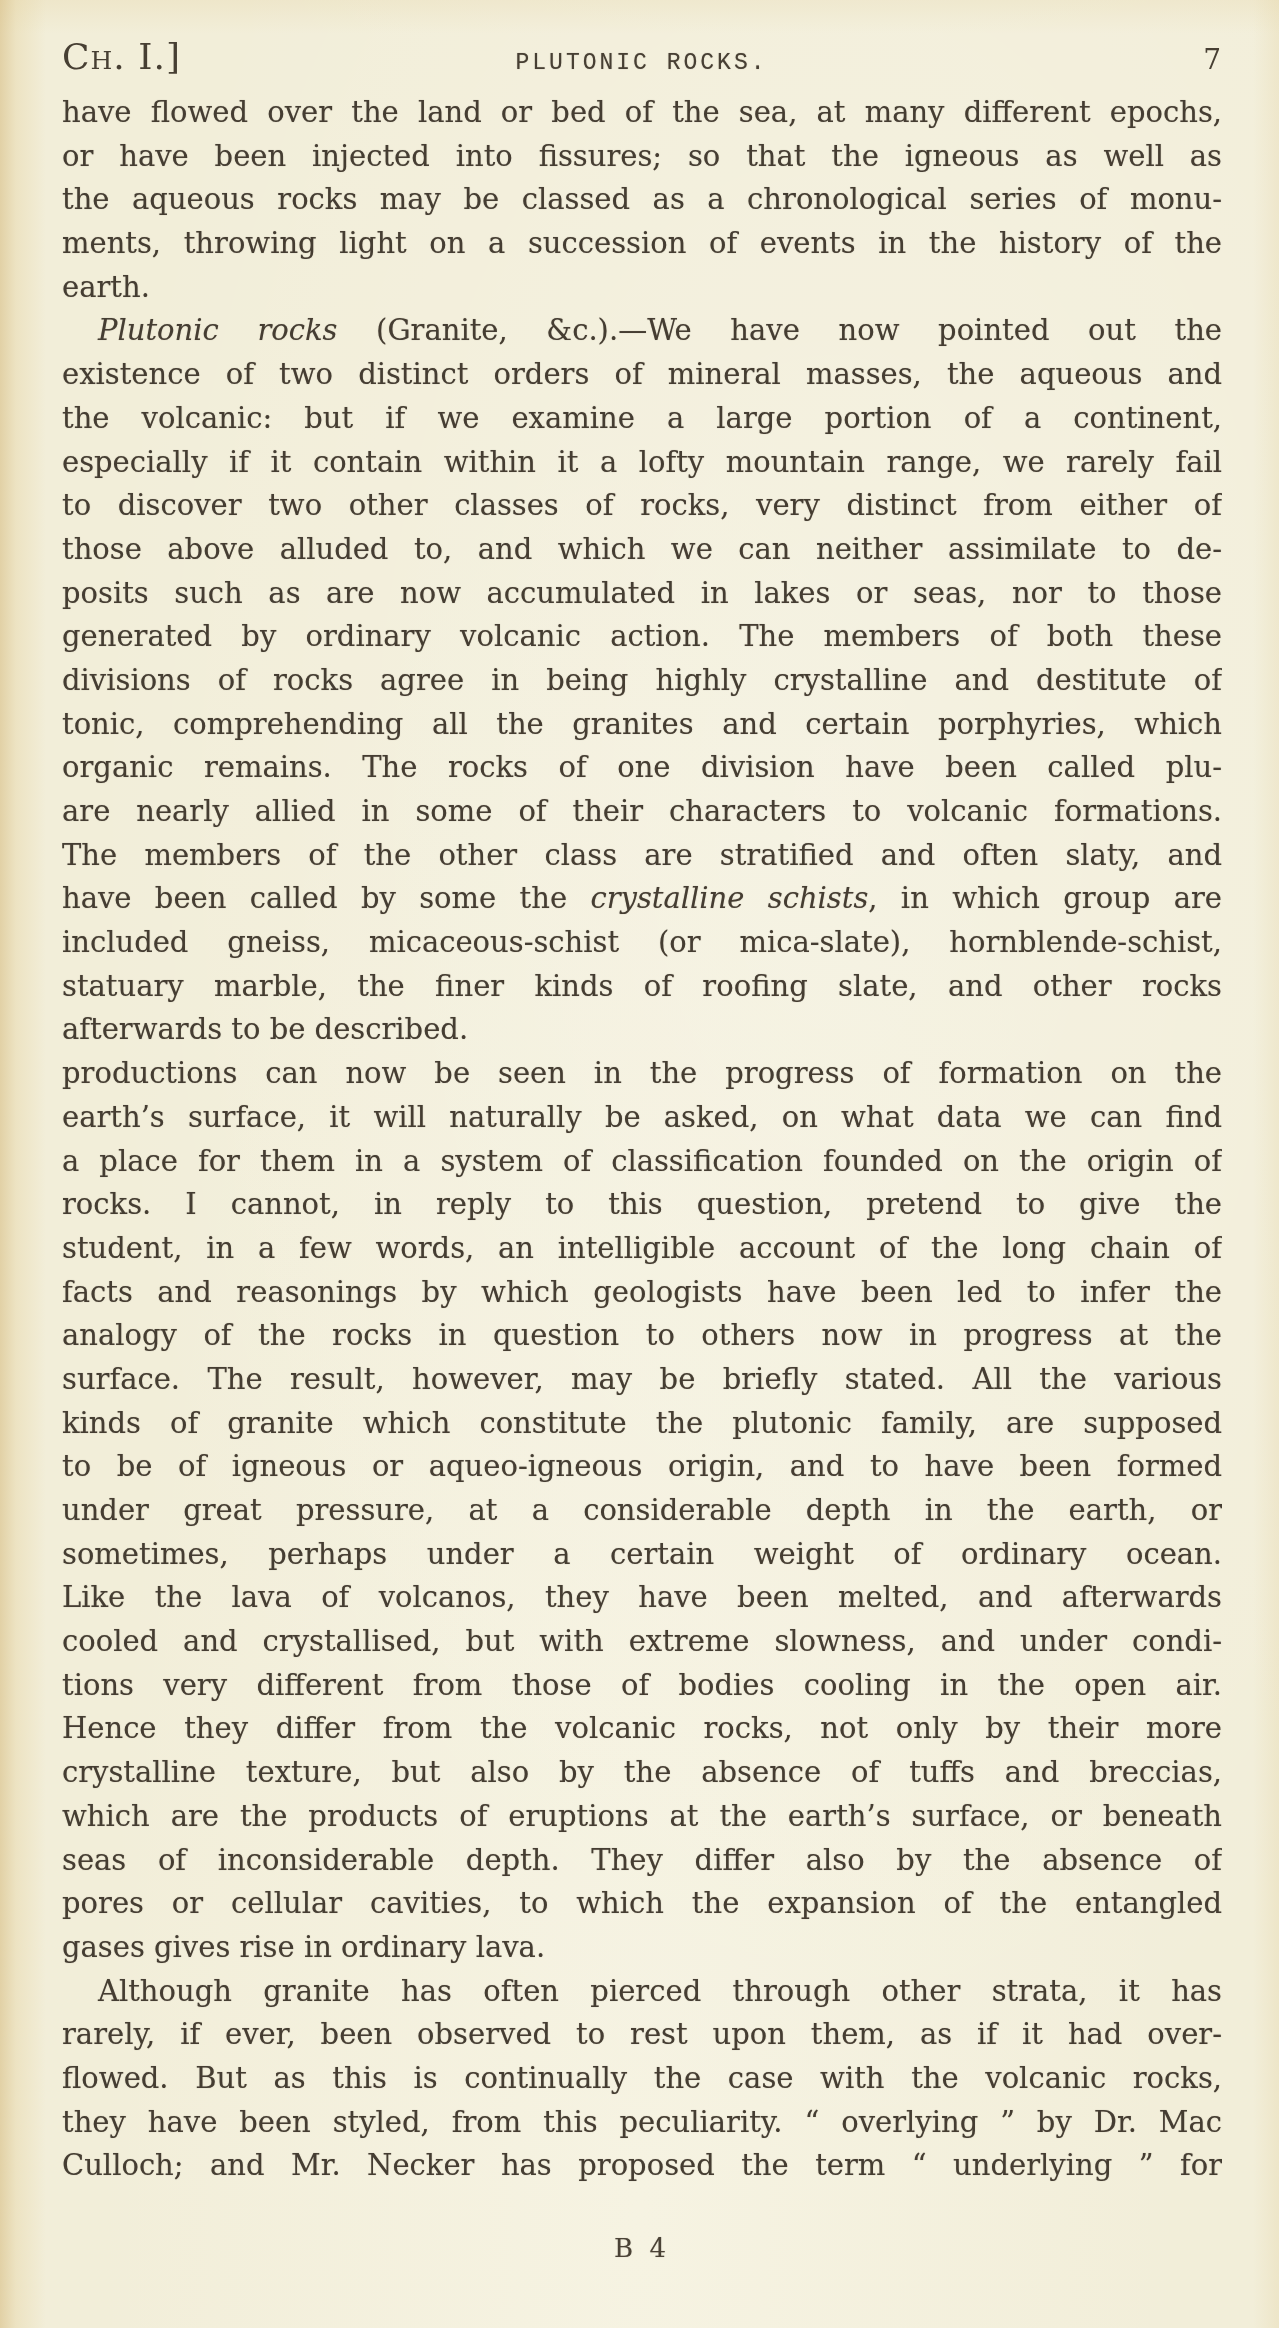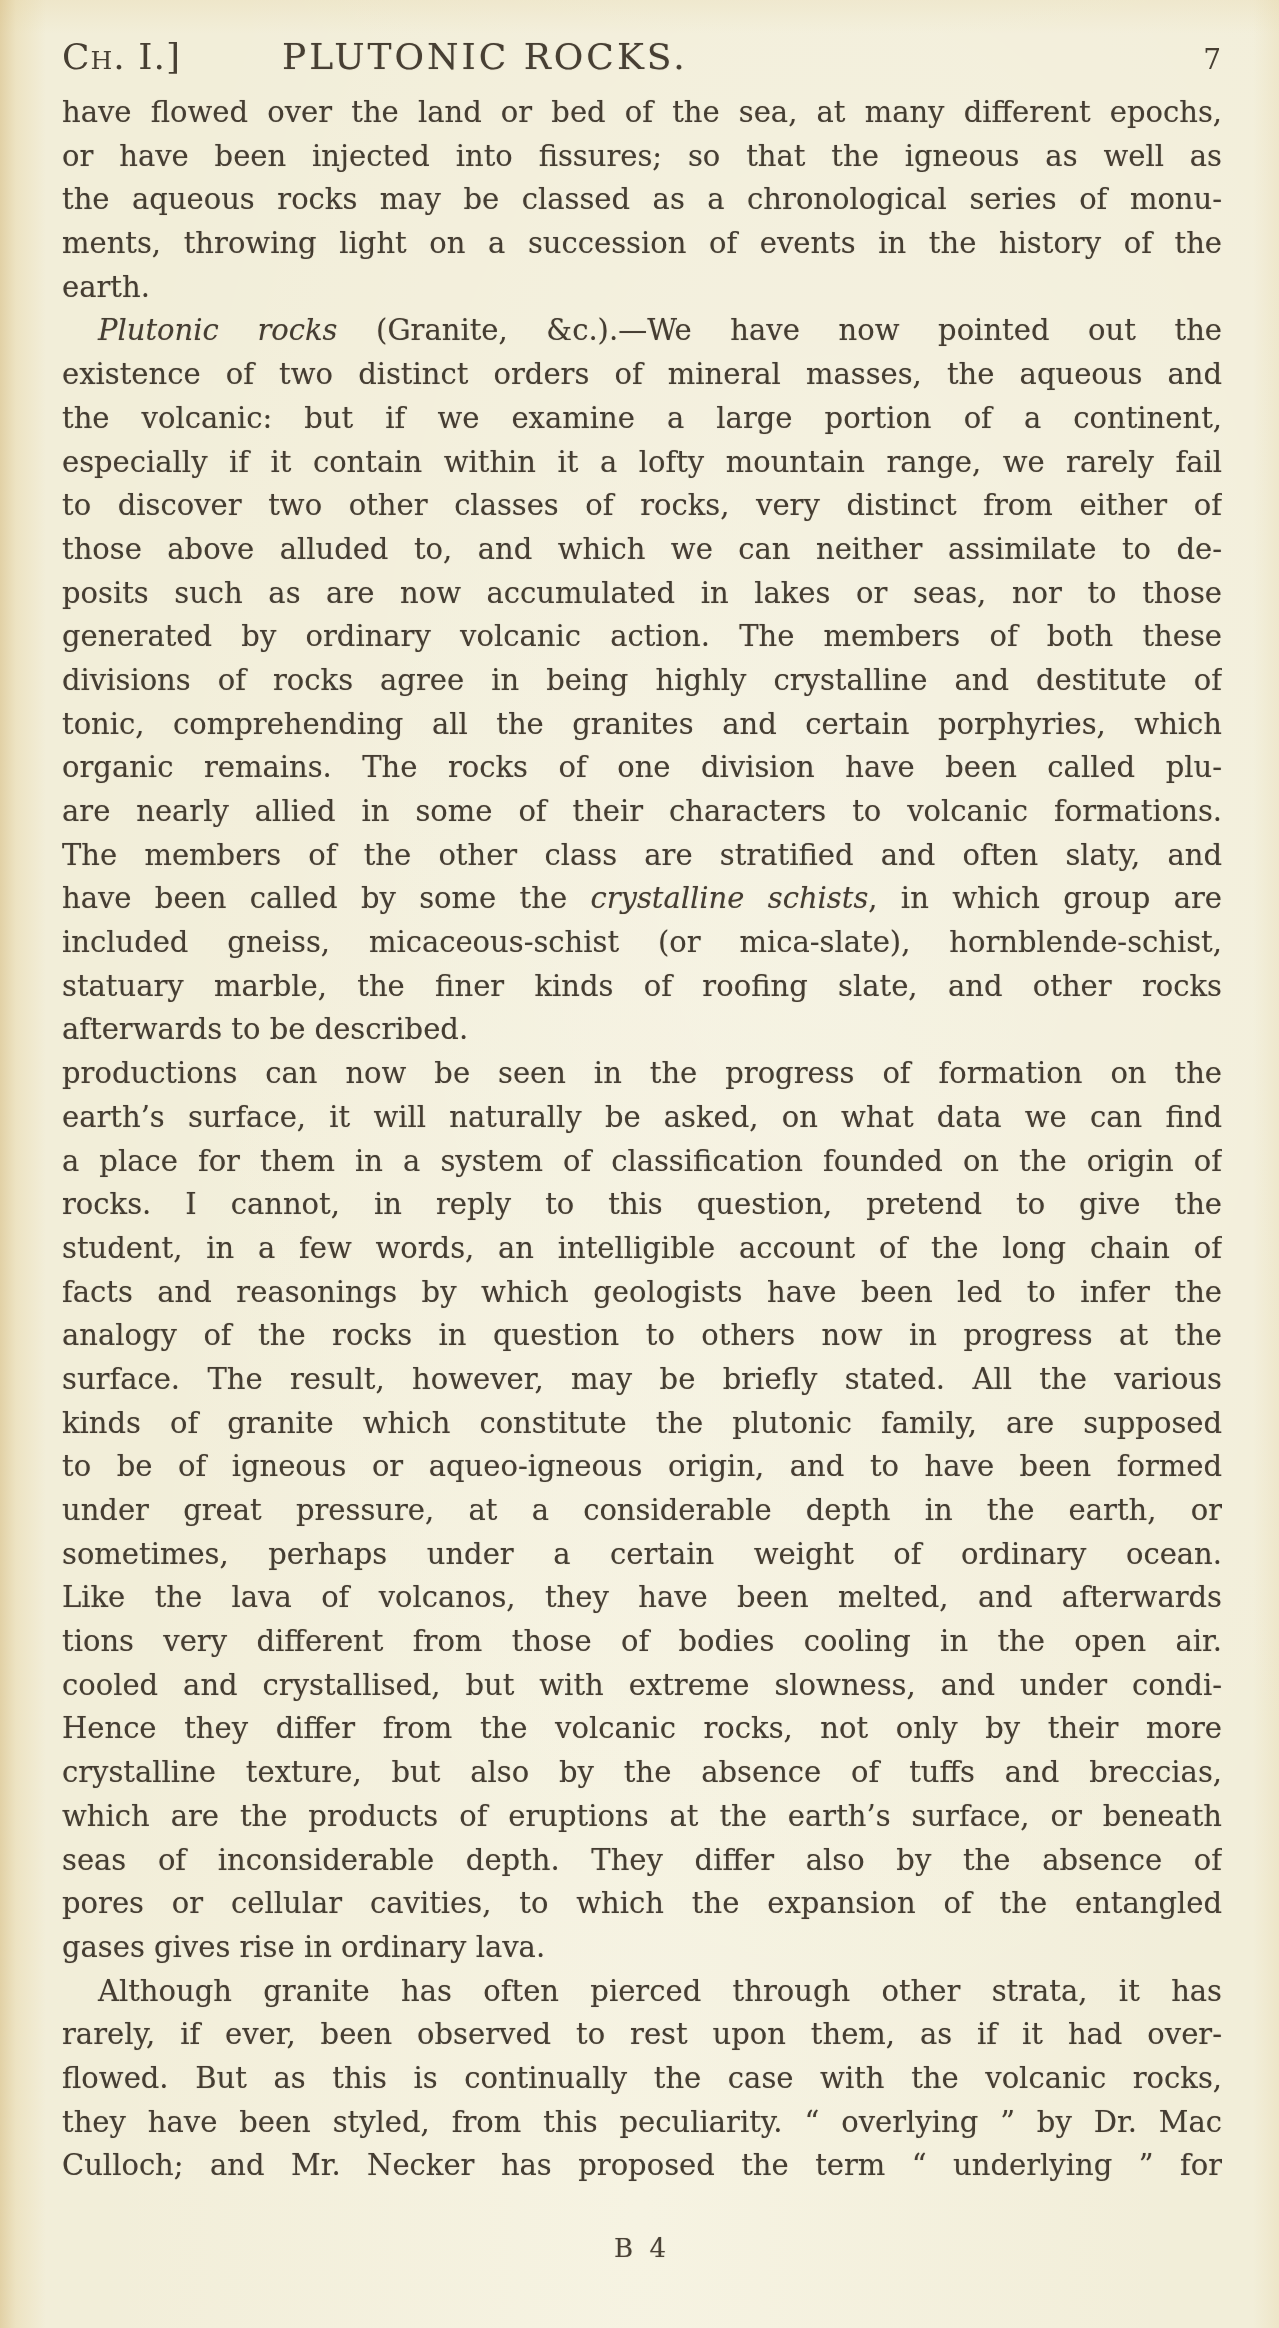--- a/index.html
+++ b/index.html
@@ -29,25 +29,26 @@
   }
   .chapter {
     font-size: 36px;
     font-variant: small-caps;
     letter-spacing: 1px;
     width: 220px;
     color: #473f33;
   }
   .title {
     flex: 1;
-    text-align: left;
-    font-size: 36px;
+    text-align: center;
+    font-size: 23px;
     letter-spacing: 3px;
     color: #473f33;
     text-shadow: 0 0 1px rgba(71,63,51,0.45);
+    font-family: Liberation Mono, monospace;
   }
   .pagenum {
     width: 220px;
     text-align: right;
     font-size: 28px;
     color: #473f33;
   }
   .text-block {
     position: absolute;
     left: 62px; right: 57px; top: 91px;
@@ -121,22 +122,22 @@
         <div class="line"><span>rocks.  I cannot, in reply to this question, pretend to give the</span></div>
         <div class="line"><span>student, in a few words, an intelligible account of the long chain of</span></div>
         <div class="line"><span>facts and reasonings by which geologists have been led to infer the</span></div>
         <div class="line"><span>analogy of the rocks in question to others now in progress at the</span></div>
         <div class="line"><span>surface.  The result, however, may be briefly stated.  All the various</span></div>
         <div class="line"><span>kinds of granite which constitute the plutonic family, are supposed</span></div>
         <div class="line"><span>to be of igneous or aqueo-igneous origin, and to have been formed</span></div>
         <div class="line"><span>under great pressure, at a considerable depth in the earth, or</span></div>
         <div class="line"><span>sometimes, perhaps under a certain weight of ordinary ocean.</span></div>
         <div class="line"><span>Like the lava of volcanos, they have been melted, and afterwards</span></div>
+        <div class="line"><span>cooled and crystallised, but with extreme slowness, and under condi-</span></div>
         <div class="line"><span>tions very different from those of bodies cooling in the open air.</span></div>
-        <div class="line"><span>cooled and crystallised, but with extreme slowness, and under condi-</span></div>
         <div class="line"><span>Hence they differ from the volcanic rocks, not only by their more</span></div>
         <div class="line"><span>crystalline texture, but also by the absence of tuffs and breccias,</span></div>
         <div class="line"><span>which are the products of eruptions at the earth’s surface, or beneath</span></div>
         <div class="line"><span>seas of inconsiderable depth.  They differ also by the absence of</span></div>
         <div class="line"><span>pores or cellular cavities, to which the expansion of the entangled</span></div>
         <div class="line last"><span>gases gives rise in ordinary lava.</span></div>
       </div>
       <div class="paragraph">
         <div class="line indent"><span>Although granite has often pierced through other strata, it has</span></div>
         <div class="line"><span>rarely, if ever, been observed to rest upon them, as if it had over-</span></div>

